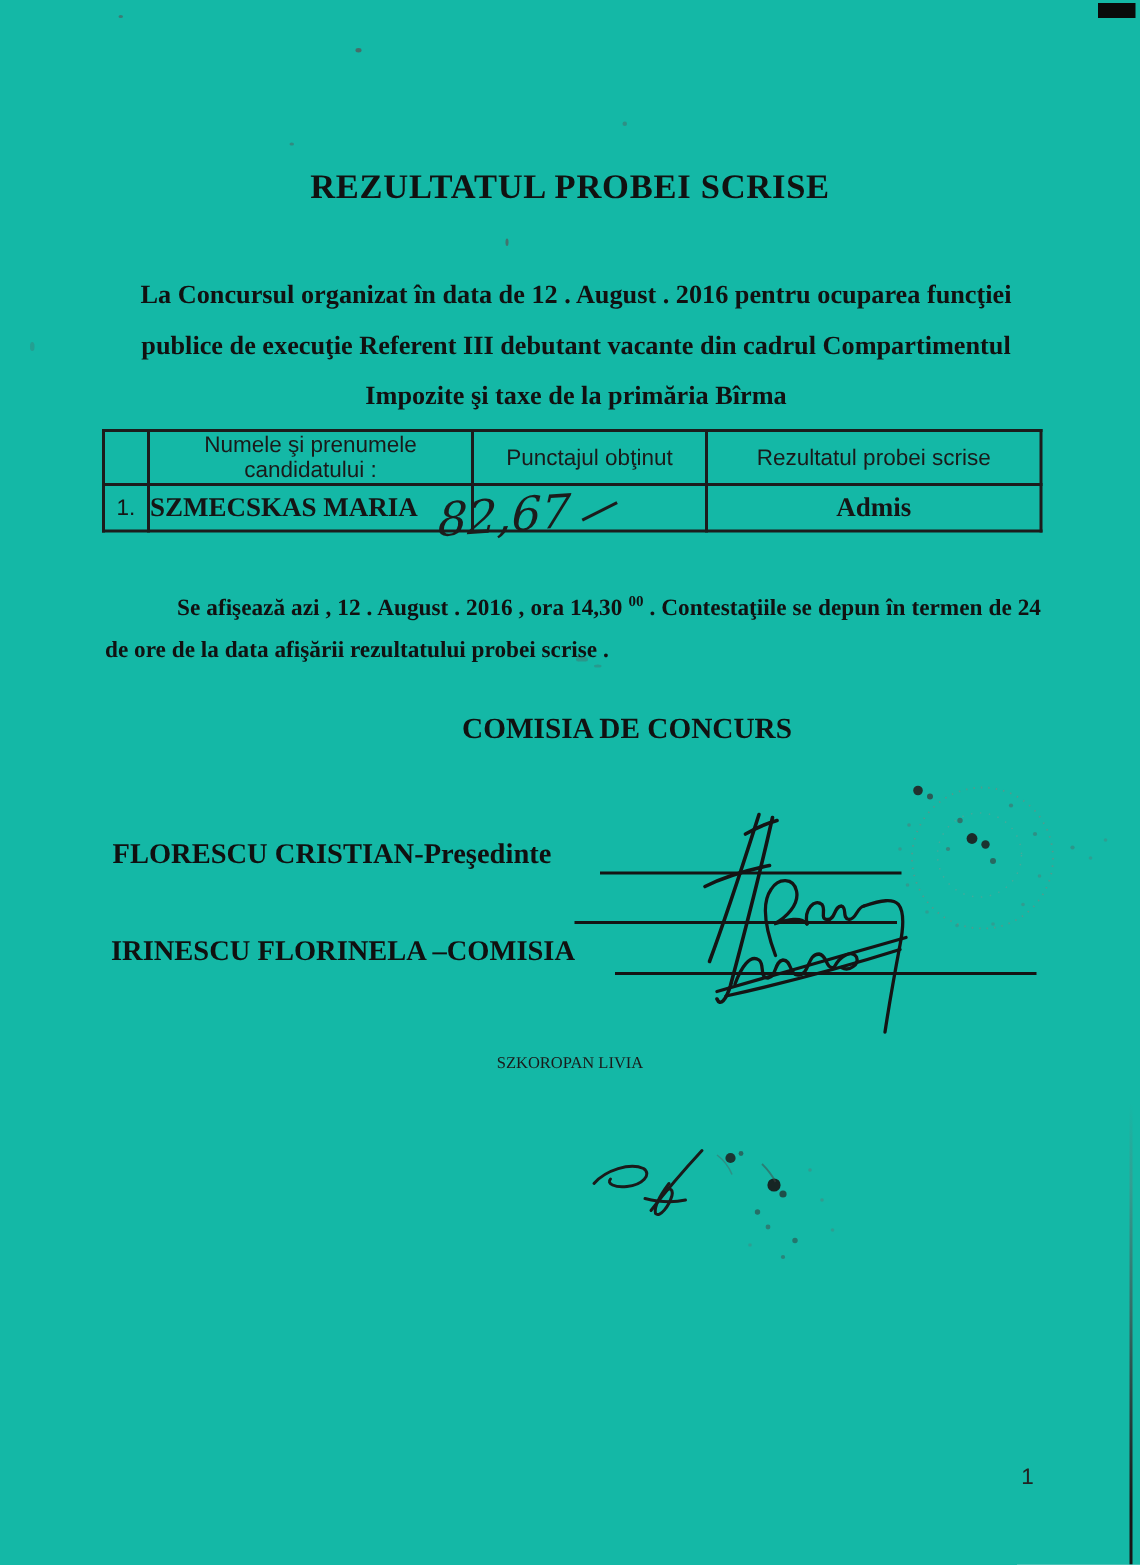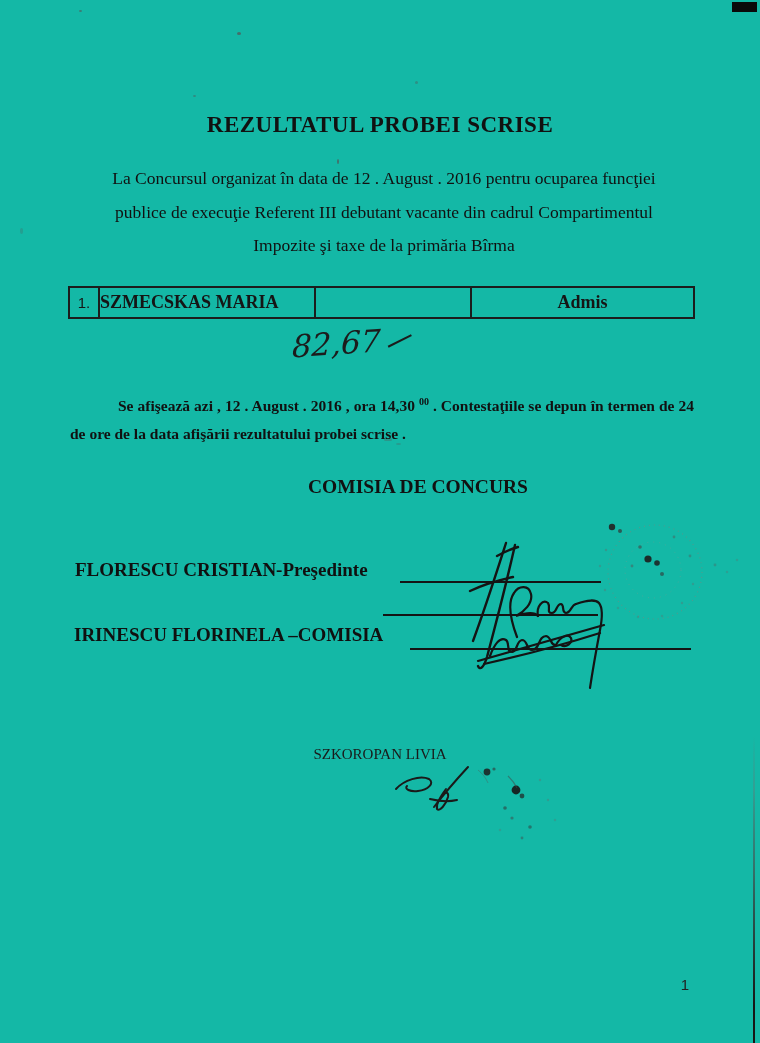--- a/index.html
+++ b/index.html
@@ -17,22 +17,22 @@
   .artifact-bar{position:absolute;left:732px;top:2px;width:25px;height:10px;background:#0a0a0a;}
   .edge-line{position:absolute;left:753px;top:735px;width:2px;height:308px;
     background:linear-gradient(to bottom, rgba(0,0,0,0) 0%, rgba(110,110,110,.35) 18%, rgba(70,70,70,.65) 45%, #161616 88%);}
   .speck{position:absolute;background:#555;border-radius:50%;}
 
   .doc-title{
     position:absolute;top:112px;left:0;width:760px;text-align:center;
     font-size:23px;font-weight:bold;letter-spacing:.5px;color:#111;
   }
   .intro{
-    position:absolute;top:162px;left:60px;width:648px;text-align:center;
-    font-size:17.5px;font-weight:normal;line-height:33.5px;color:#111;
+    position:absolute;top:180px;left:60px;width:648px;text-align:center;
+    font-size:17.5px;font-weight:bold;line-height:33.5px;color:#111;
   }
   table.results{
     position:absolute;top:286px;left:68px;width:625px;
     border-collapse:collapse;table-layout:fixed;
   }
   table.results td, table.results th{
     border:2px solid #1c1c1c;padding:0;vertical-align:middle;overflow:visible;
   }
   table.results th{
     font-family:"Liberation Sans", sans-serif;font-weight:normal;
@@ -64,22 +64,22 @@
   .sig-line{position:absolute;height:2px;background:#141414;}
   .l0{top:581px;left:400px;width:201px;}
   .l1{top:614px;left:383px;width:215px;}
   .l2{top:648px;left:410px;width:281px;}
 
   .secretar-heading{
     position:absolute;top:716px;left:0;width:760px;text-align:center;
     font-size:19.5px;font-weight:bold;color:#111;
   }
   .secretar-name{
-    position:absolute;top:746px;left:0;width:760px;text-align:center;
-    font-size:15px;color:#1a1a1a;
+    position:absolute;top:703px;left:0;width:760px;text-align:center;
+    font-size:11px;color:#1a1a1a;
   }
   .page-number{
     position:absolute;top:976px;left:670px;width:30px;text-align:center;
     font-family:"Liberation Sans", sans-serif;font-size:15px;color:#222;
   }
   svg.ink{position:absolute;left:0;top:0;pointer-events:none;}
   .hw-score{
     font-family:"DejaVu Serif", serif;font-style:italic;font-size:31px;fill:#1c1c1c;
   }
 </style>
@@ -108,20 +108,26 @@
   </div>
 
   <table class="results">
     <colgroup>
       <col style="width:30px">
         <col style="width:216px">
         <col style="width:156px">
         <col style="width:223px">
     </colgroup>
     <tbody>
+        <tr>
+      <th></th>
+      <th style="padding:0 34px">Numele şi prenumele candidatului :</th>
+      <th>Punctajul obţinut</th>
+      <th>Rezultatul probei scrise</th>
+    </tr>
     <tr>
       <td class="cell-no">1.</td>
       <td class="cell-name">SZMECSKAS MARIA</td>
       <td class="cell-score"></td>
       <td class="cell-result">Admis</td>
     </tr>
   </tbody>
     </table>
 
   <div class="notice"><span>Se afişează azi , 12 . August  . 2016 , ora 14,30 </span><sup>00</sup><span> . Contestaţiile se depun în termen de 24 de ore de la data afişării rezultatului probei scrise .</span></div>

